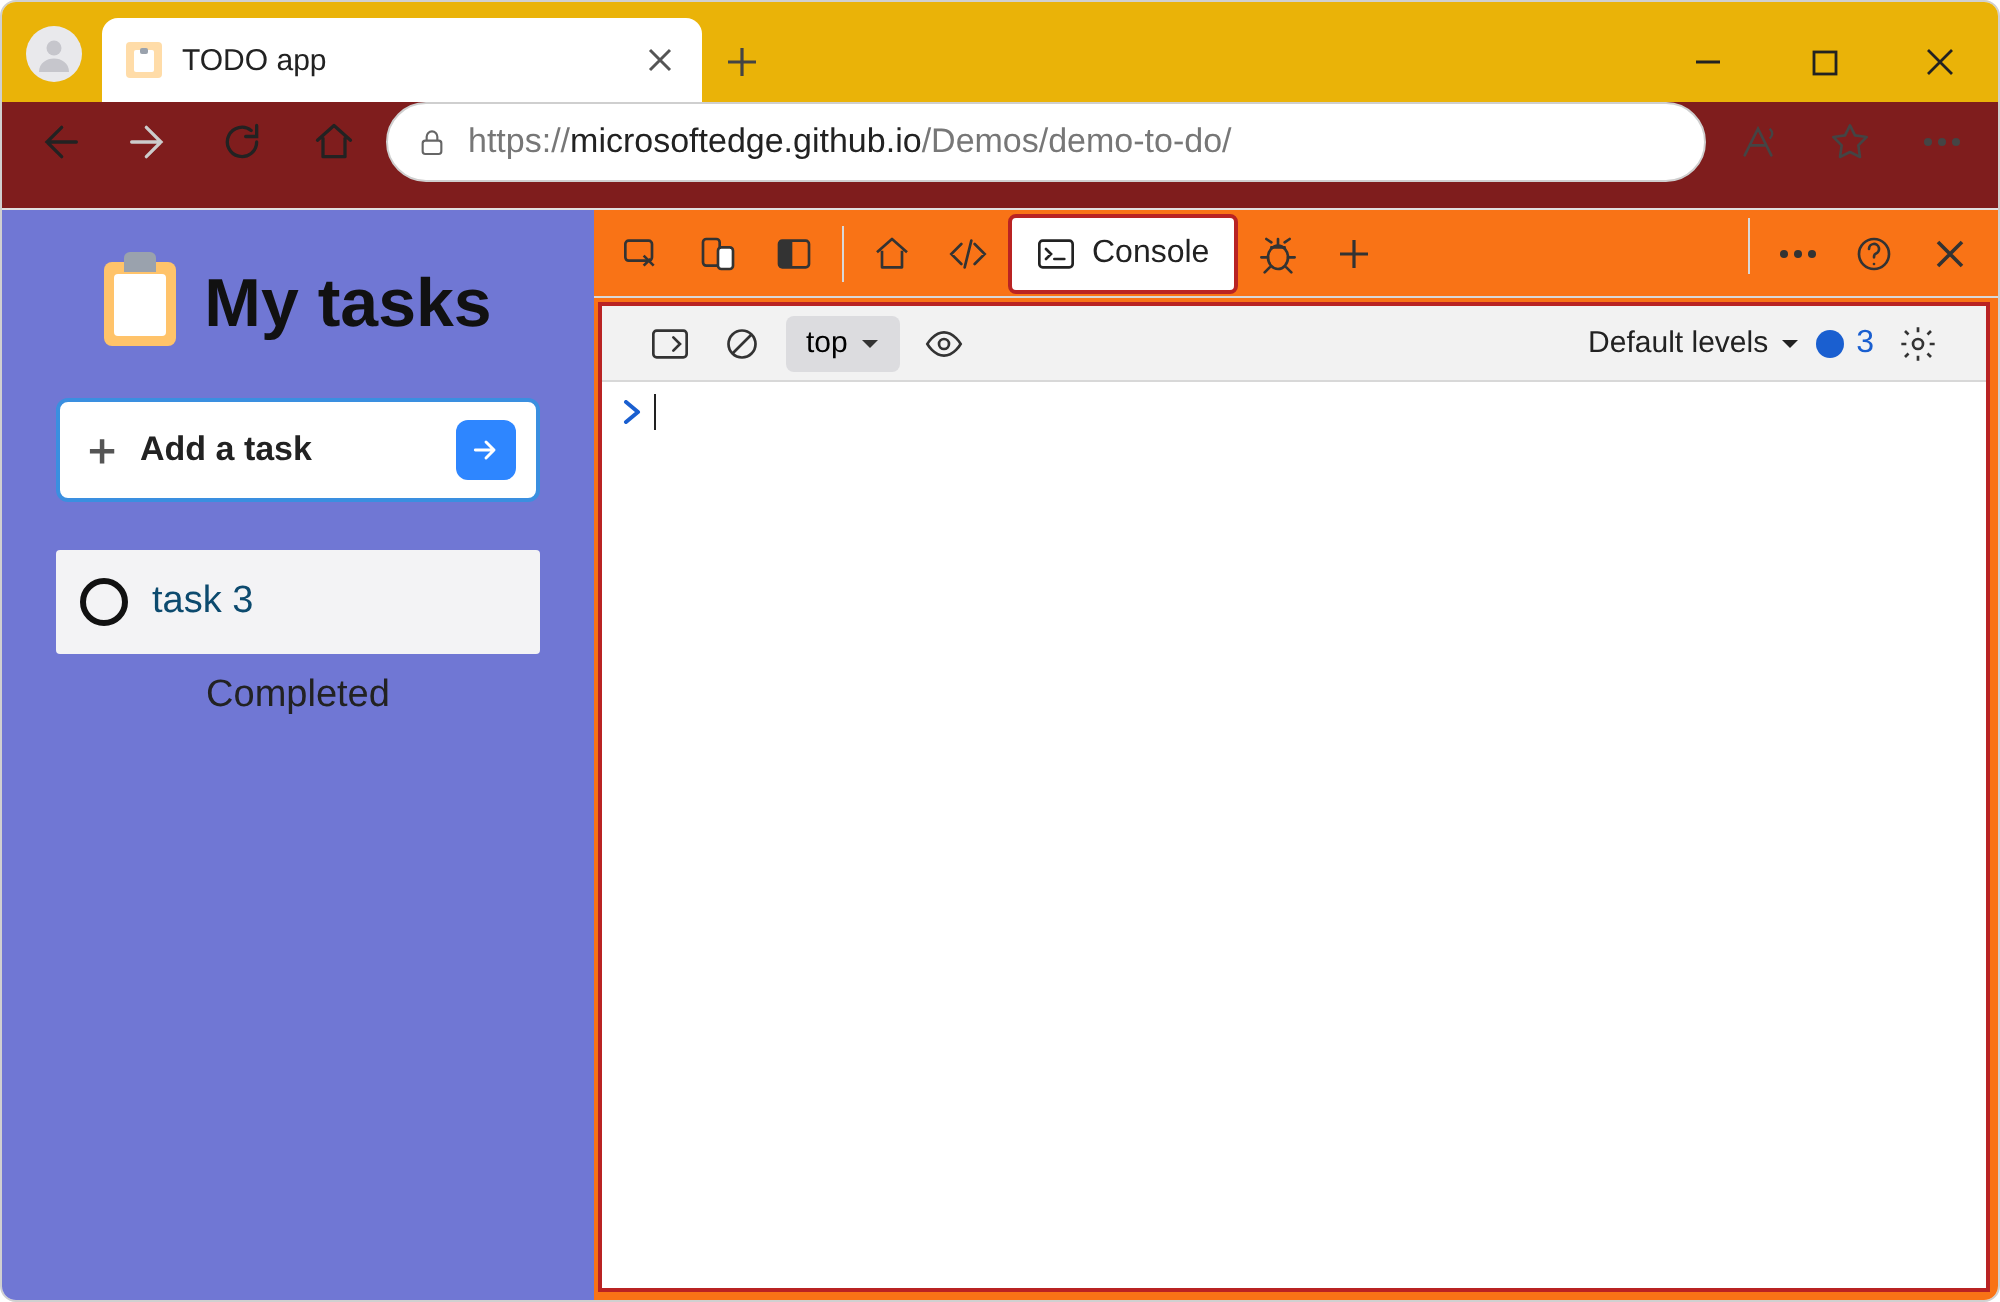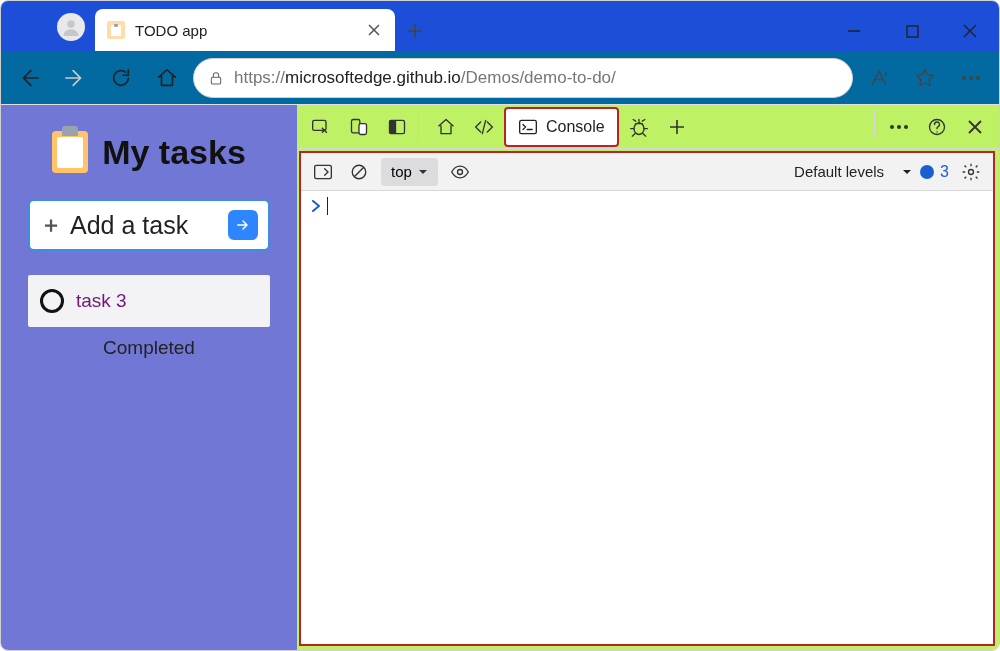--- a/index.html
+++ b/index.html
@@ -1,80 +1,80 @@
 <!DOCTYPE html>
 <html><head>
 <meta charset="utf-8">
 <style>
   * { box-sizing: border-box; margin: 0; padding: 0; font-family: "Segoe UI", Arial, sans-serif; }
   html, body { width: 1000px; height: 651px; overflow: hidden; background: #fff; }
 
   
   .window { width: 1000px; height: 651px; border: 1px solid #d0d0d0; border-radius: 8px; overflow: hidden; position: relative; background: #fff; }
-  .titlebar { height: 50px; background: #1d4ed8; display: flex; align-items: flex-end; padding-left: 44px; }
+  .titlebar { height: 50px; background: #eab308; display: flex; align-items: flex-end; }
   .profile { width: 28px; height: 28px; border-radius: 50%; background: #e9e9ec; margin: 0 10px 10px 12px; display:flex; align-items:center; justify-content:center; }
   .tab { background: #fff; height: 42px; width: 300px; border-radius: 8px 8px 0 0; margin-bottom: 0; display: flex; align-items: center; padding: 0 12px; position: relative; }
   .tab .favicon { width: 18px; height: 18px; background: #ffdca8; border-radius: 2px; display:flex; align-items:center; justify-content:center; margin-right: 10px; }
   .tab .title { font-size: 15px; color: #222; flex: 1; }
   .tab .close { width: 18px; height: 18px; display:flex; align-items:center; justify-content:center; color:#555; }
   .newtab { width: 40px; height: 40px; display:flex; align-items:center; justify-content:center; color:#444; }
   .win-btns { margin-left: auto; display: flex; }
   .win-btn { width: 58px; height: 40px; display:flex; align-items:center; justify-content:center; color:#222; }
 
   
-  .addr-row { height: 54px; background: #0369a1; display:flex; align-items:center; padding: 0 8px; gap: 6px; border-bottom: 1px solid #e0e0e0; }
+  .addr-row { height: 54px; background: #7f1d1d; display:flex; align-items:flex-start; padding: 0 8px; gap: 6px; border-bottom: 1px solid #e0e0e0; }
   .nav-btn { width: 40px; height: 40px; display:flex; align-items:center; justify-content:center; color:#222; border-radius: 4px; }
   .nav-btn.dim { color: #bbb; }
   .addr { flex: 1; height: 40px; border: 1px solid #cfcfcf; border-radius: 20px; display:flex; align-items:center; padding: 0 14px; gap: 10px; color:#555; font-size: 17px; background:#fff; }
   .addr .proto { color:#777; }
   .addr .primary { color:#222; }
   .addr-icons { display:flex; gap: 6px; }
   .round-btn { width: 40px; height: 40px; display:flex; align-items:center; justify-content:center; color:#444; border-radius:50%; }
 
   
   .content { display:flex; height: calc(651px - 50px - 54px - 2px); }
   .app-pane { width: 296px; background: #7077d4; padding: 14px 27px; overflow:hidden; }
-  .devtools-pane { flex:1; display:flex; flex-direction:column; background:#bef264;justify-content:flex-end; }
+  .devtools-pane { flex:1; display:flex; flex-direction:column; background:#f97316;justify-content:flex-end; }
 
   
   .app-header { display:flex; align-items:center; justify-content:center; gap: 14px; margin-top: 12px; margin-bottom: 26px; }
   .clipboard { width: 36px; height: 42px; background:#ffc36a; border-radius:4px; position:relative; }
   .clipboard::before { content:""; position:absolute; top:-5px; left:10px; width:16px; height:10px; background:#9aa2ad; border-radius:3px 3px 0 0; }
   .clipboard::after { content:""; position:absolute; top:6px; left:5px; right:5px; bottom:5px; background:#fff; border-radius:2px; }
   .app-title { font-size: 34px; font-weight: 800; color: #111; }
 
   .add-task { background:#fff; border:2px solid #3a8fe0; border-radius:6px; height:52px; display:flex; align-items:center; padding: 0 10px; gap: 8px; margin-bottom: 24px; }
   .add-task .plus { font-size: 22px; color:#555; font-weight:700; }
-  .add-task .label { font-size: 25px; color:#222; flex:1; }
+  .add-task .label { font-size: 17px; color:#222; flex:1;font-weight:bold; }
   .submit-pill { width:30px; height:30px; background:#2e86ff; border-radius:6px; display:flex; align-items:center; justify-content:center; color:#fff; }
 
   .section-label { text-align:center; font-size:19px; color:#222; margin: 10px 0 8px; }
   .task { background:#f3f3f5; height:52px; border-radius:2px; display:flex; align-items:center; padding: 0 12px; gap: 12px; margin-bottom: 8px; }
   .circle { width:24px; height:24px; border:3px solid #111; border-radius:50%; }
   .circle.filled { background:#111; position:relative; }
   .circle.filled::after { content:""; position:absolute; left:5px; top:6px; width:10px; height:5px; border-left:3px solid #fff; border-bottom:3px solid #fff; transform:rotate(-45deg); }
-  .task-text { font-size:19px; color:#701a75; }
+  .task-text { font-size:19px; color:#0c4a6e; }
   .task.done .task-text { text-decoration: line-through; color:#555; }
 
   
   .dt-tabs { height: 44px; border-bottom: 1px solid #d8d8d8; display:flex; align-items:center; padding: 0 6px; gap: 2px; position:relative; }
   .dt-icon { width: 36px; height: 36px; display:flex; align-items:center; justify-content:center; color:#333; border-radius:4px; }
   .dt-tab { height:34px; padding: 0 12px; display:flex; align-items:center; gap:8px; border-radius:4px; position:relative; }
   .dt-tab.active { border: 2px solid #b92323; height:40px; background:#fff; }
   .dt-tab .lbl { font-size: 16px; color:#222; }
   .dt-right { margin-left:auto; display:flex; gap:2px; }
   .vsep { width:1px; height:28px; background:#d8d8d8; margin:0 4px; }
 
   
   .dt-body-wrap { border: 2px solid #b92323; flex:1; display:flex; flex-direction:column; margin: 2px 4px 4px 2px; }
-  .console-bar { height: 38px; background:#f2f2f2; border-bottom:1px solid #d8d8d8; display:flex; align-items:center; padding: 0 8px; gap: 8px; }
+  .console-bar { height: 38px; background:#f2f2f2; border-bottom:1px solid #d8d8d8; display:flex; align-items:center; padding: 0 20px; gap: 8px; }
   .cbtn { width: 28px; height:28px; display:flex; align-items:center; justify-content:center; color:#333; border-radius:4px; }
   .cdrop { background:#dcdcdf; height:28px; padding:0 10px; display:flex; align-items:center; gap:6px; border-radius:4px; font-size:15px; }
   .cinput { flex: 0 0 170px; height:28px; border:1px solid #bfbfbf; border-radius:4px; padding:0 8px; font-size:15px; color:#555; background:#fff; }
-  .levels { font-size:15px; color:#222; display:flex; align-items:center; gap:18px; }
+  .levels { font-size:15px; color:#222; display:flex; align-items:center; gap:6px; }
   .issues { display:flex; align-items:center; gap:6px; color:#1a5fd0; font-size:16px; }
   .issue-dot { width:14px; height:14px; background:#1a5fd0; border-radius:50%; position:relative; }
   .issue-dot::after { content:""; position:absolute; left:4px; top:2px; width:5px; height:8px; border-right:2px solid #fff; border-top:2px solid #fff; transform:skewX(-10deg); opacity:0.0; }
 
   .console-body { flex:1; background:#fff; padding: 6px 10px; }
   .prompt { color:#1a5fd0; font-family: Consolas, monospace; font-size:16px; display:flex; align-items:center; gap:6px; }
   .cursor { border-right: 1px solid #222; height:18px; display:inline-block; }
 
   svg { display:block; }
 </style>

